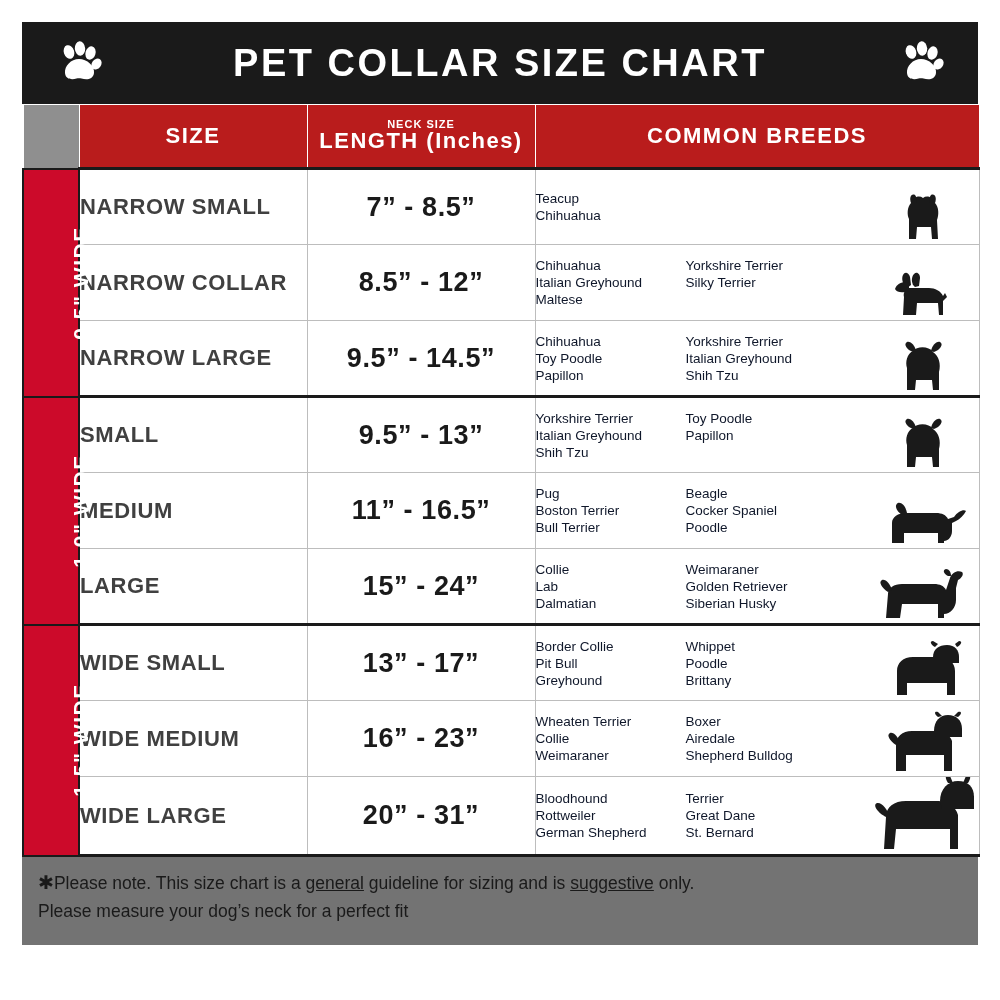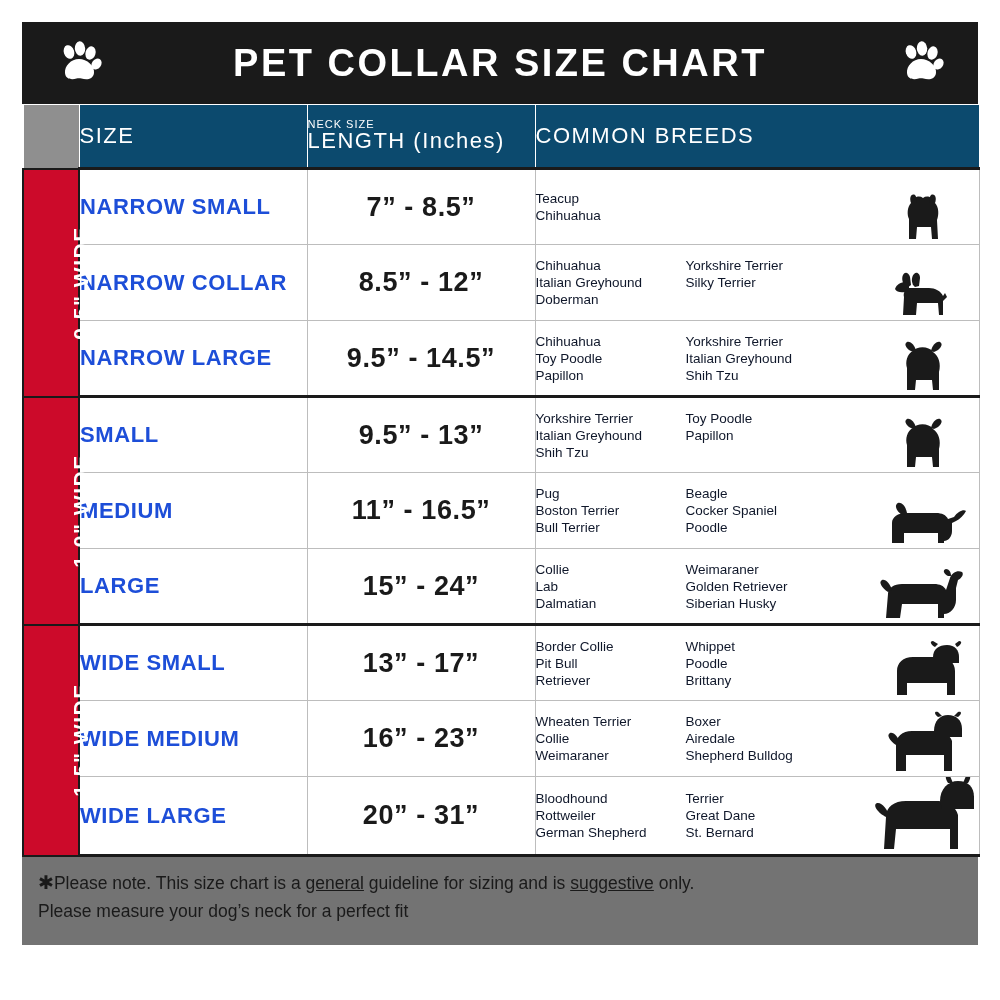--- a/index.html
+++ b/index.html
@@ -65,24 +65,25 @@
   .col-size  { width: 228px; }
   .col-len   { width: 228px; }
   .col-breed { width: 444px; }
 
   
   .hdr-grey {
     background: #8f8f8f;
     border: 1px solid #ffffff;
   }
   .hdr-red {
-    background: #0c4a6e;
+    background: #b91c1c;
     color: #ffffff;
+    text-align: center;
     font-size: 22px;
-    font-weight: normal;
+    font-weight: bold;
     letter-spacing: 1.5px;
     height: 62px;
     border: 1px solid #ffffff;
   }
   .hdr-red .sub {
     display: block;
     font-size: 11px;
     letter-spacing: 1px;
     line-height: 12px;
     margin-bottom: -2px;
@@ -112,21 +113,21 @@
 
   
   .cell {
     border: 1px solid #bdbdbd;
     height: 76px;
     box-sizing: border-box;
   }
   .cell-size {
     font-size: 22px;
     font-weight: bold;
-    color: #1d4ed8;
+    color: #404040;
     letter-spacing: 0.6px;
     padding-left: 14px;
   }
   .cell-len {
     font-size: 27px;
     font-weight: bold;
     color: #1a1a1a;
     text-align: center;
     letter-spacing: 0.6px;
   }
@@ -255,21 +256,21 @@
       </tr>
       <tr>
         <td class="cell cell-size">NARROW COLLAR</td>
         <td class="cell cell-len">8.5” - 12”</td>
         <td class="cell cell-breed">
           <div class="breed-wrap">
             <div class="breed-cols">
               <div class="breed-col">
                 <div>Chihuahua</div>
                 <div>Italian Greyhound</div>
-                <div>Doberman</div>
+                <div>Maltese</div>
               </div>
               <div class="breed-col">
                 <div>Yorkshire Terrier</div>
                 <div>Silky Terrier</div>
               </div>
             </div>
             <div class="silhouette">
               <svg width="70" height="50" viewBox="0 0 70 50">
                 <path d="M14 48 L15 30 C14 26 16 22 20 21 L40 21 C46 21 52 24 54 29 L56 26 L58 30 L54 34 L54 48 L50 48 L49 36 L28 36 L27 48 Z" fill="#1a1a1a"></path>
                 <path d="M18 21 C14 18 12 12 14 8 C16 4 20 6 21 10 L22 18 Z" fill="#1a1a1a"></path>
@@ -396,21 +397,21 @@
           <span class="rot">1.5" WIDE</span>
         </td>
         <td class="cell cell-size">WIDE SMALL</td>
         <td class="cell cell-len">13” - 17”</td>
         <td class="cell cell-breed">
           <div class="breed-wrap">
             <div class="breed-cols">
               <div class="breed-col">
                 <div>Border Collie</div>
                 <div>Pit Bull</div>
-                <div>Retriever</div>
+                <div>Greyhound</div>
               </div>
               <div class="breed-col">
                 <div>Whippet</div>
                 <div>Poodle</div>
                 <div>Brittany</div>
               </div>
             </div>
             <div class="silhouette">
               <svg width="86" height="56" viewBox="0 0 86 56">
                 <path d="M16 54 L16 30 C16 22 22 16 32 16 L58 16 C68 16 74 22 74 30 L74 54 L66 54 L66 42 L26 42 L26 54 Z" fill="#1a1a1a"></path>

